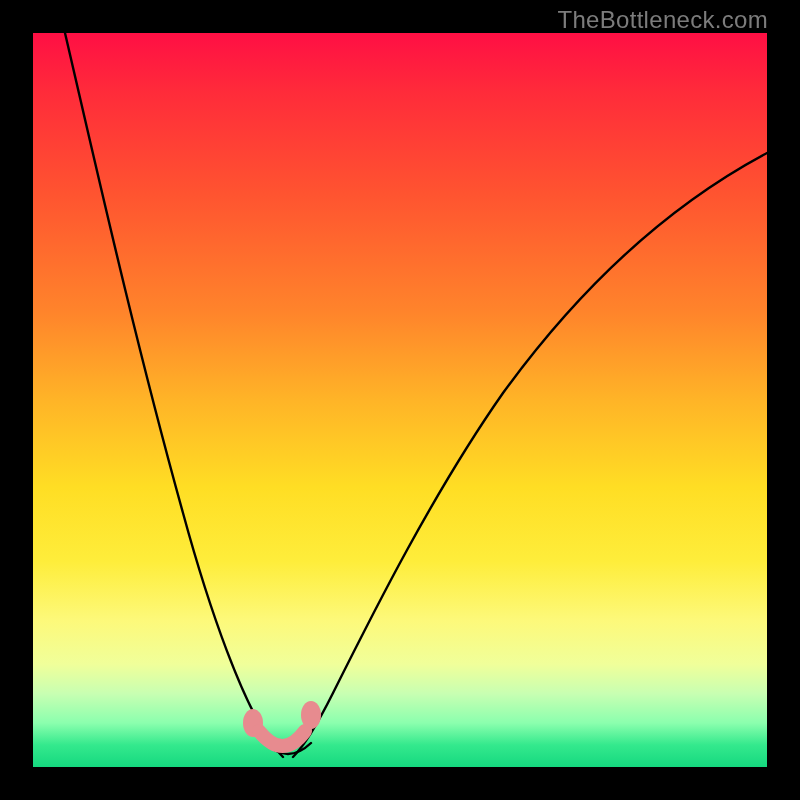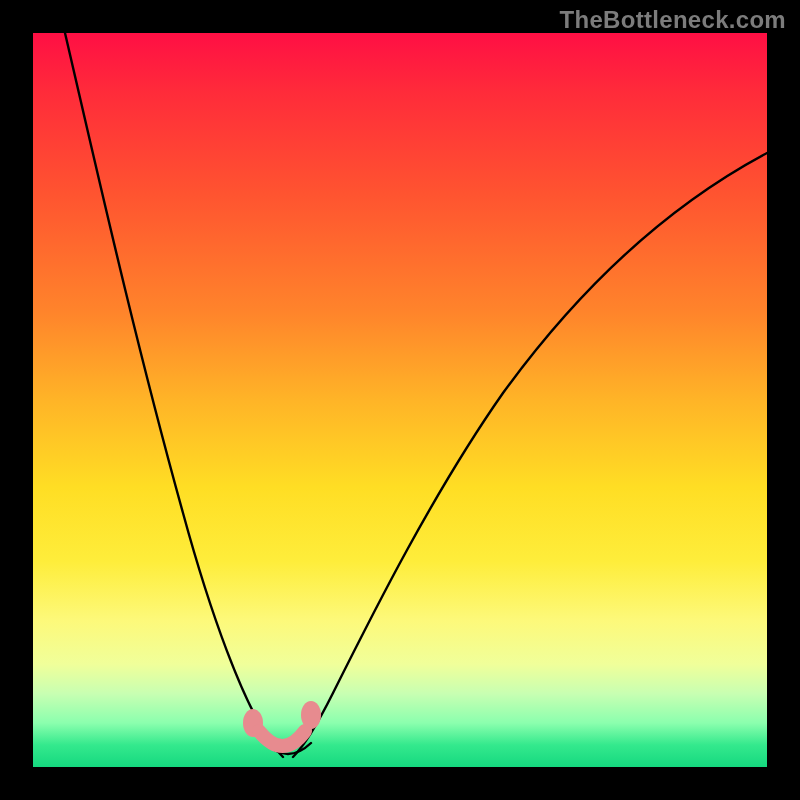--- a/index.html
+++ b/index.html
@@ -37,24 +37,24 @@
       #f0ff9a 86%,
       #c8ffb2 90%,
       #8bffae 94%,
       #34e98d 97%,
       #15d87f 100%
     );
   }
   .watermark {
     position: absolute;
     top: 6px;
-    right: 14px;
+    right: 32px;
     color: #7c7c7c;
     font-size: 24px;
-    font-weight: 700;
+    font-weight: 400;
     letter-spacing: 0.3px;
     user-select: none;
   }
   svg.curves {
     position: absolute;
     left: 0;
     top: 0;
     width: 734px;
     height: 734px;
     overflow: visible;

